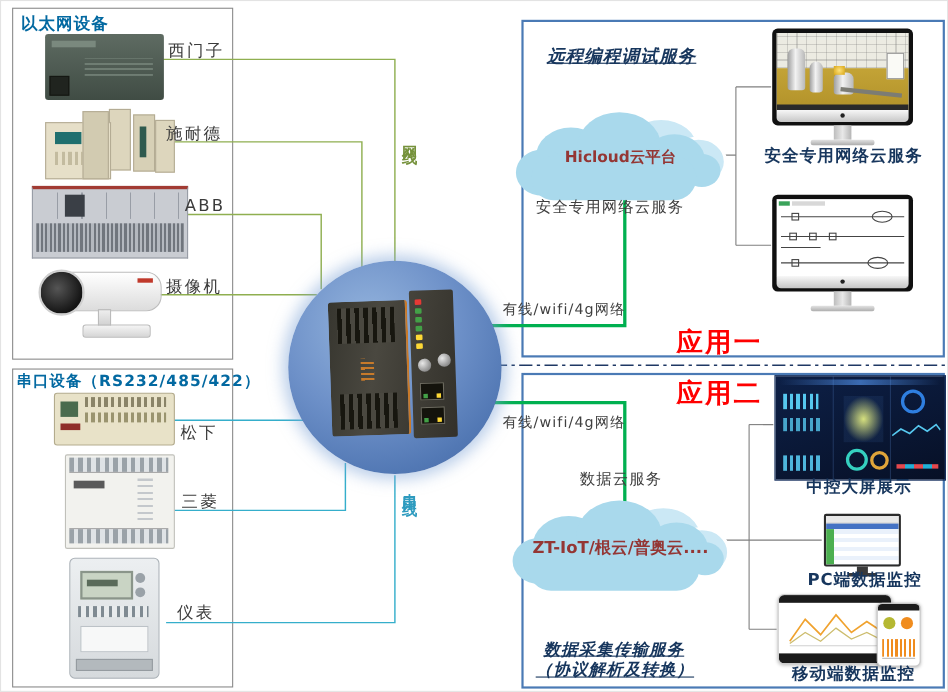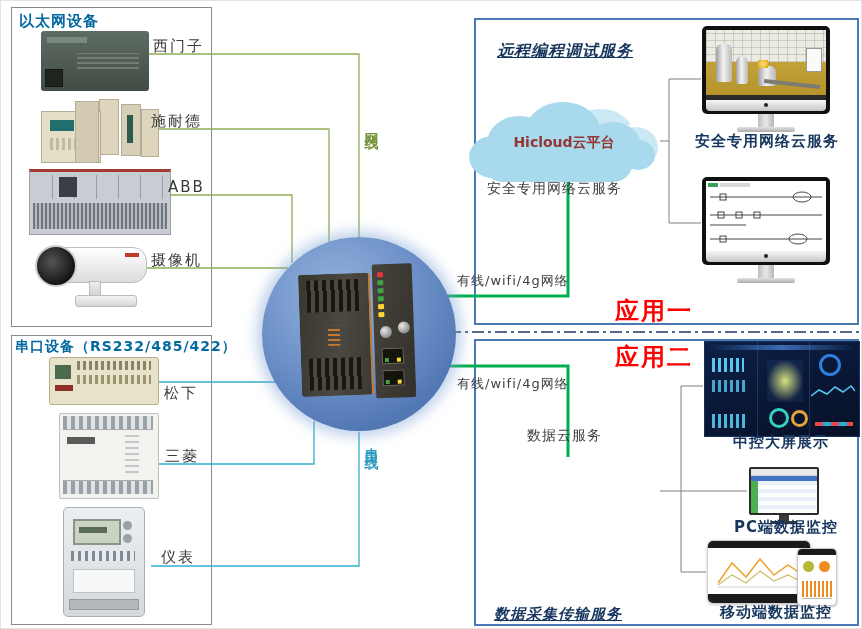--- a/index.html
+++ b/index.html
@@ -361,16 +361,28 @@
       <span class="dot" style="left:21px;top:12px;width:11px;height:11px;background:#f08c1e;"></span>
       <div class="minibars" style="left:4px;top:32px;width:30px;height:16px;"></div>
       <div class="abs" style="left:4px;top:49px;width:30px;height:1px;background:#bbb;"></div>
     </div>
   </div>
   <div class="lbl caption" style="left:719px;top:602px;">移动端数据监控</div>
 
   <div class="lbl gray-note" style="left:456px;top:374px;">有线/wifi/4g网络</div>
   <div class="lbl gray-note" style="left:526px;top:426px;font-size:14px;">数据云服务</div>
 
-
-  <div class="lbl svc-title" style="left:493px;top:604px;font-size:15px;text-align:right;">数据采集传输服务</div>
+  <div class="cloud" style="left:465px;top:446px;width:196px;height:96px;">
+    <span class="puff back" style="left:100px;top:12px;width:68px;height:56px;"></span>
+    <span class="puff back" style="left:146px;top:32px;width:46px;height:40px;"></span>
+    <span class="puff" style="left:18px;top:22px;width:66px;height:56px;"></span>
+    <span class="puff" style="left:58px;top:8px;width:78px;height:64px;"></span>
+    <span class="puff" style="left:0px;top:42px;width:48px;height:42px;"></span>
+    <span class="puff" style="left:120px;top:28px;width:58px;height:50px;"></span>
+    <span class="puff" style="left:158px;top:46px;width:34px;height:30px;"></span>
+    <span class="puff" style="left:14px;top:48px;width:156px;height:42px;border-radius:21px;"></span>
+    <div class="cloud-text cloud-name" style="top:42px;font-size:15px;">ZT-IoT/根云/普奥云....</div>
+  </div>
+
+  <div class="lbl svc-title" style="left:493px;top:580px;font-size:15px;text-align:right;">数据采集传输服务</div>
+  <div class="lbl svc-title" style="left:486px;top:599px;font-size:15px;">（协议解析及转换）</div>
 
 </div>
 
 </body></html>

